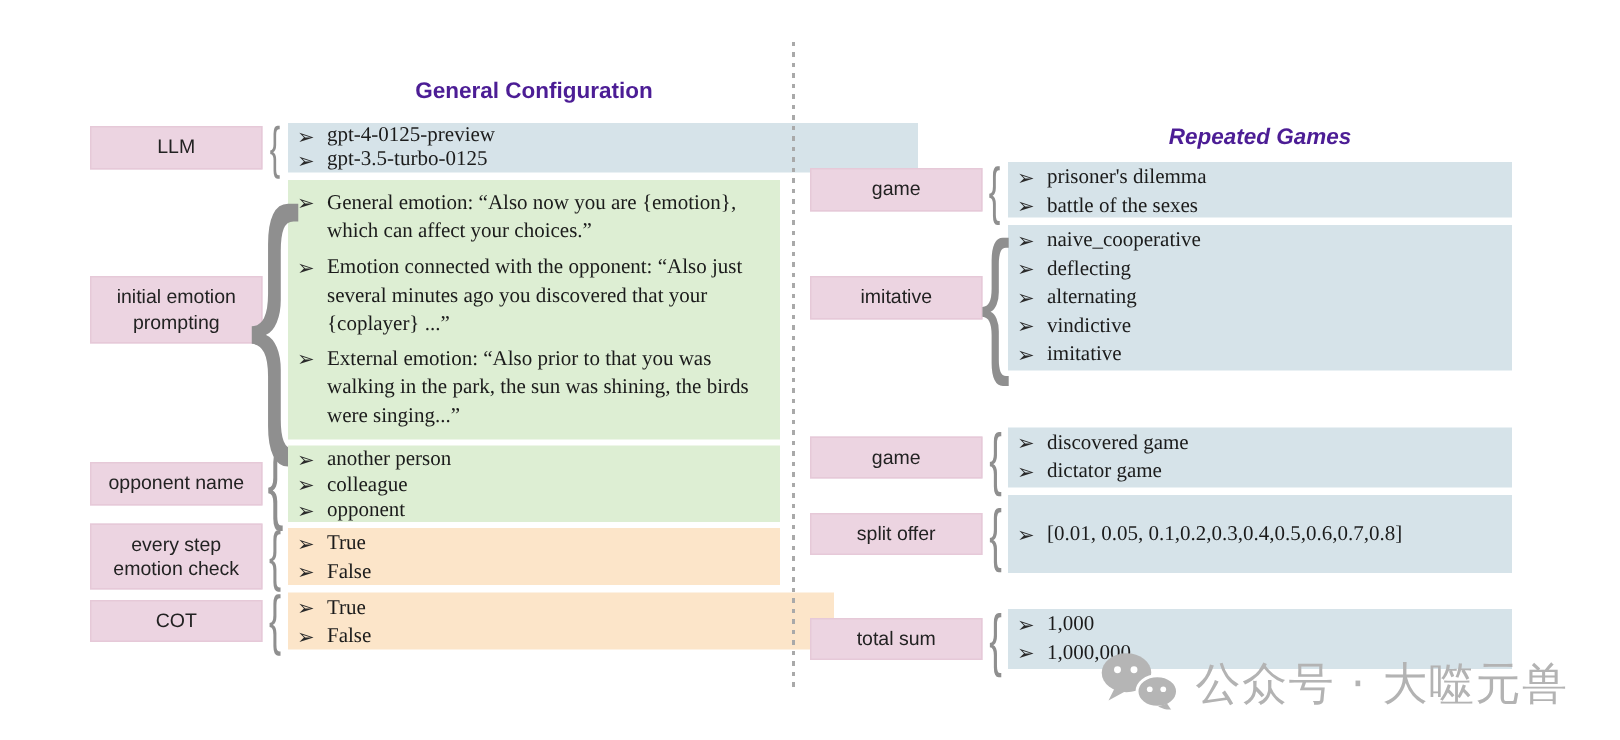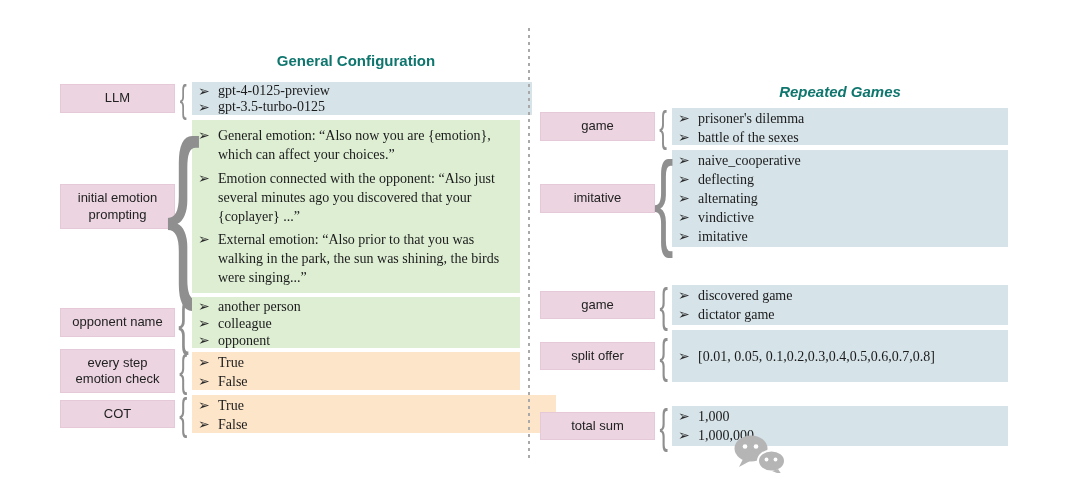--- a/index.html
+++ b/index.html
@@ -1,18 +1,18 @@
 <!DOCTYPE html>
 <html><head>
 <meta charset="utf-8">
 <style>
   html,body{margin:0;padding:0;background:#fff;}
   #canvas{position:relative;width:1080px;height:493px;background:#ffffff;overflow:hidden;
           font-family:"Liberation Sans",sans-serif;color:#1b1b1b;}
-  .title{position:absolute;font-size:15px;font-weight:bold;color:#0f766e;text-align:center;}
+  .title{position:absolute;font-size:15px;font-weight:bold;color:#4c1d95;text-align:center;}
   .row{position:absolute;display:flex;align-items:center;}
   .labelwrap{width:115px;align-self:stretch;display:flex;align-items:center;justify-content:center;}
   .plabel{width:115px;box-sizing:border-box;background:#ecd4e1;border:1px solid #e6c9d8;
           text-align:center;font-size:13px;line-height:1.25;padding:5px 2px;color:#222;}
   .bracewrap{width:17px;align-self:stretch;display:flex;align-items:center;justify-content:center;overflow:visible;}
   .brace{color:#8f8f8f;transform:scaleX(0.55);font-weight:normal;line-height:0;display:block;}
   .content{flex:1;align-self:stretch;display:flex;flex-direction:column;justify-content:space-evenly;
            box-sizing:border-box;padding:1px 8px 1px 6px;font-size:14px;overflow:hidden;}
   .content.blue{background:#d6e3e9;}
   .content.green{background:#ddeed3;}
@@ -28,21 +28,21 @@
   .wm-text{font-size:30px;color:#b3b3b3;letter-spacing:1px;margin-left:10px;
            font-family:"DejaVu Sans",sans-serif;}
 </style>
 </head>
 <body>
 
 <div id="canvas">
 
   <div class="title" style="left:192px;top:52px;width:328px;">General Configuration</div>
 
-  <div class="row row-llm" style="left:60px;top:82px;width:472px;height:33px;">
+  <div class="row row-llm" style="left:60px;top:82px;width:552px;height:33px;">
     <div class="labelwrap">
       <div class="plabel">LLM</div>
     </div>
     <div class="bracewrap">
       <span class="brace" style="font-size:38px;">{</span>
     </div>
     <div class="content blue">
       <div class="item">
           <span class="bullet">➢</span>
           <span class="txt">gpt-4-0125-preview</span>
@@ -252,15 +252,16 @@
         <ellipse cx="18" cy="13.5" rx="16.5" ry="13" fill="#b5b5b5"></ellipse>
         <path d="M10,24 L6,32 L17,26 Z" fill="#b5b5b5"></path>
         <circle cx="12" cy="11.5" r="2.3" fill="#ffffff"></circle>
         <circle cx="23" cy="11.5" r="2.3" fill="#ffffff"></circle>
         <ellipse cx="38.5" cy="26" rx="13.5" ry="10.5" fill="#b5b5b5" stroke="#ffffff" stroke-width="2"></ellipse>
         <path d="M45,34 L49,40 L39,36 Z" fill="#b5b5b5"></path>
         <circle cx="33.5" cy="24.5" r="1.9" fill="#ffffff"></circle>
         <circle cx="42.5" cy="24.5" r="1.9" fill="#ffffff"></circle>
       </svg>
     </span>
+    <span class="wm-text">公众号 · 大噬元兽</span>
   </div>
 
 </div>
 
 </body></html>

